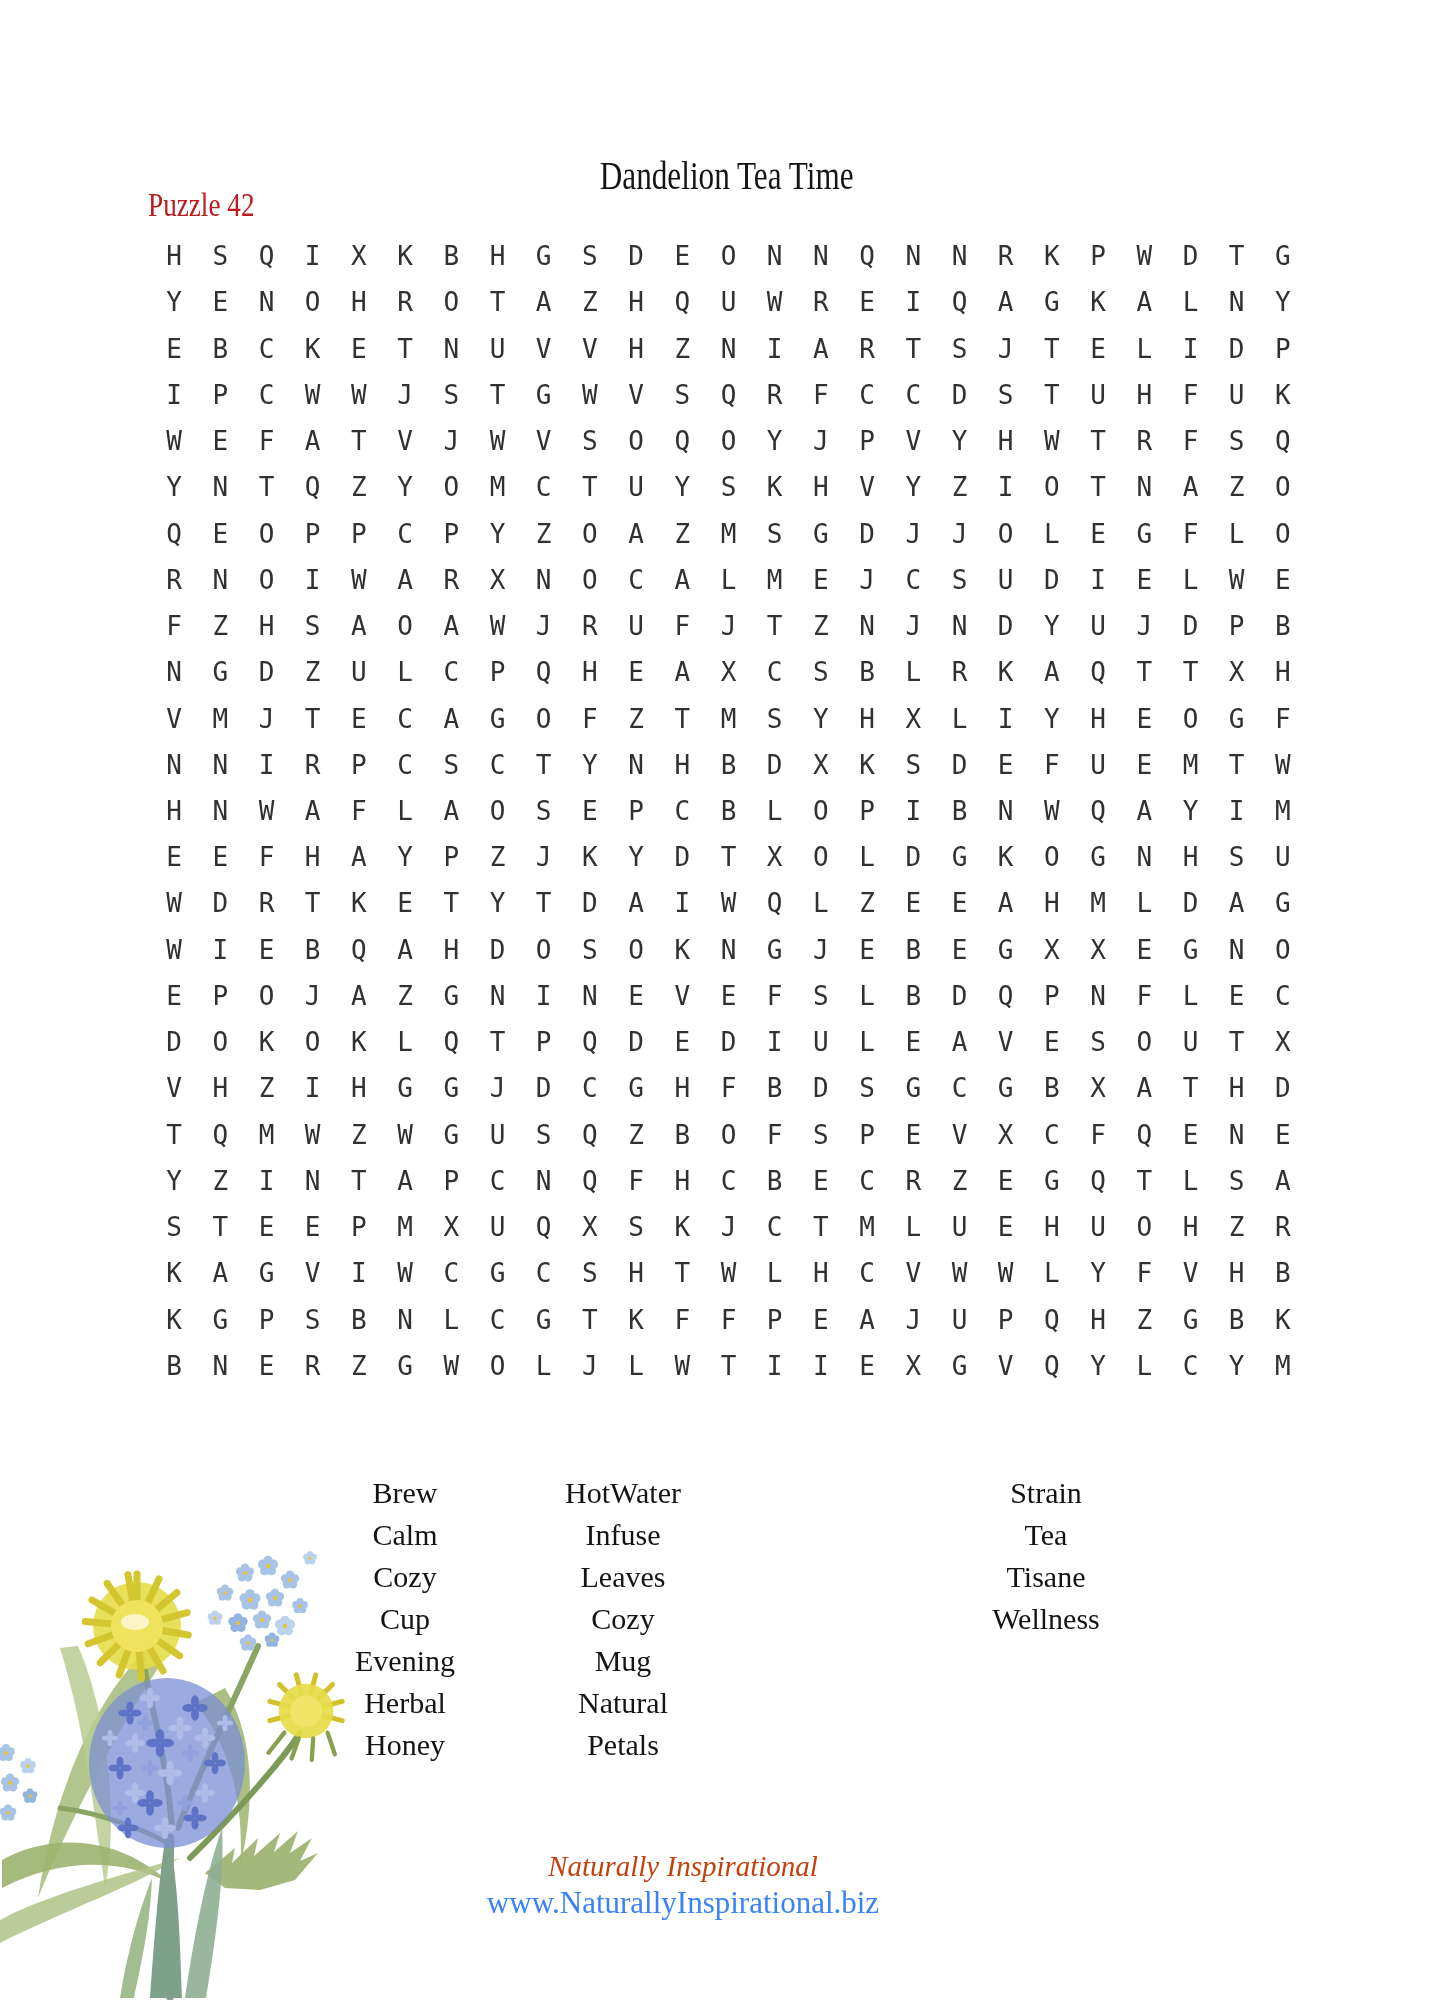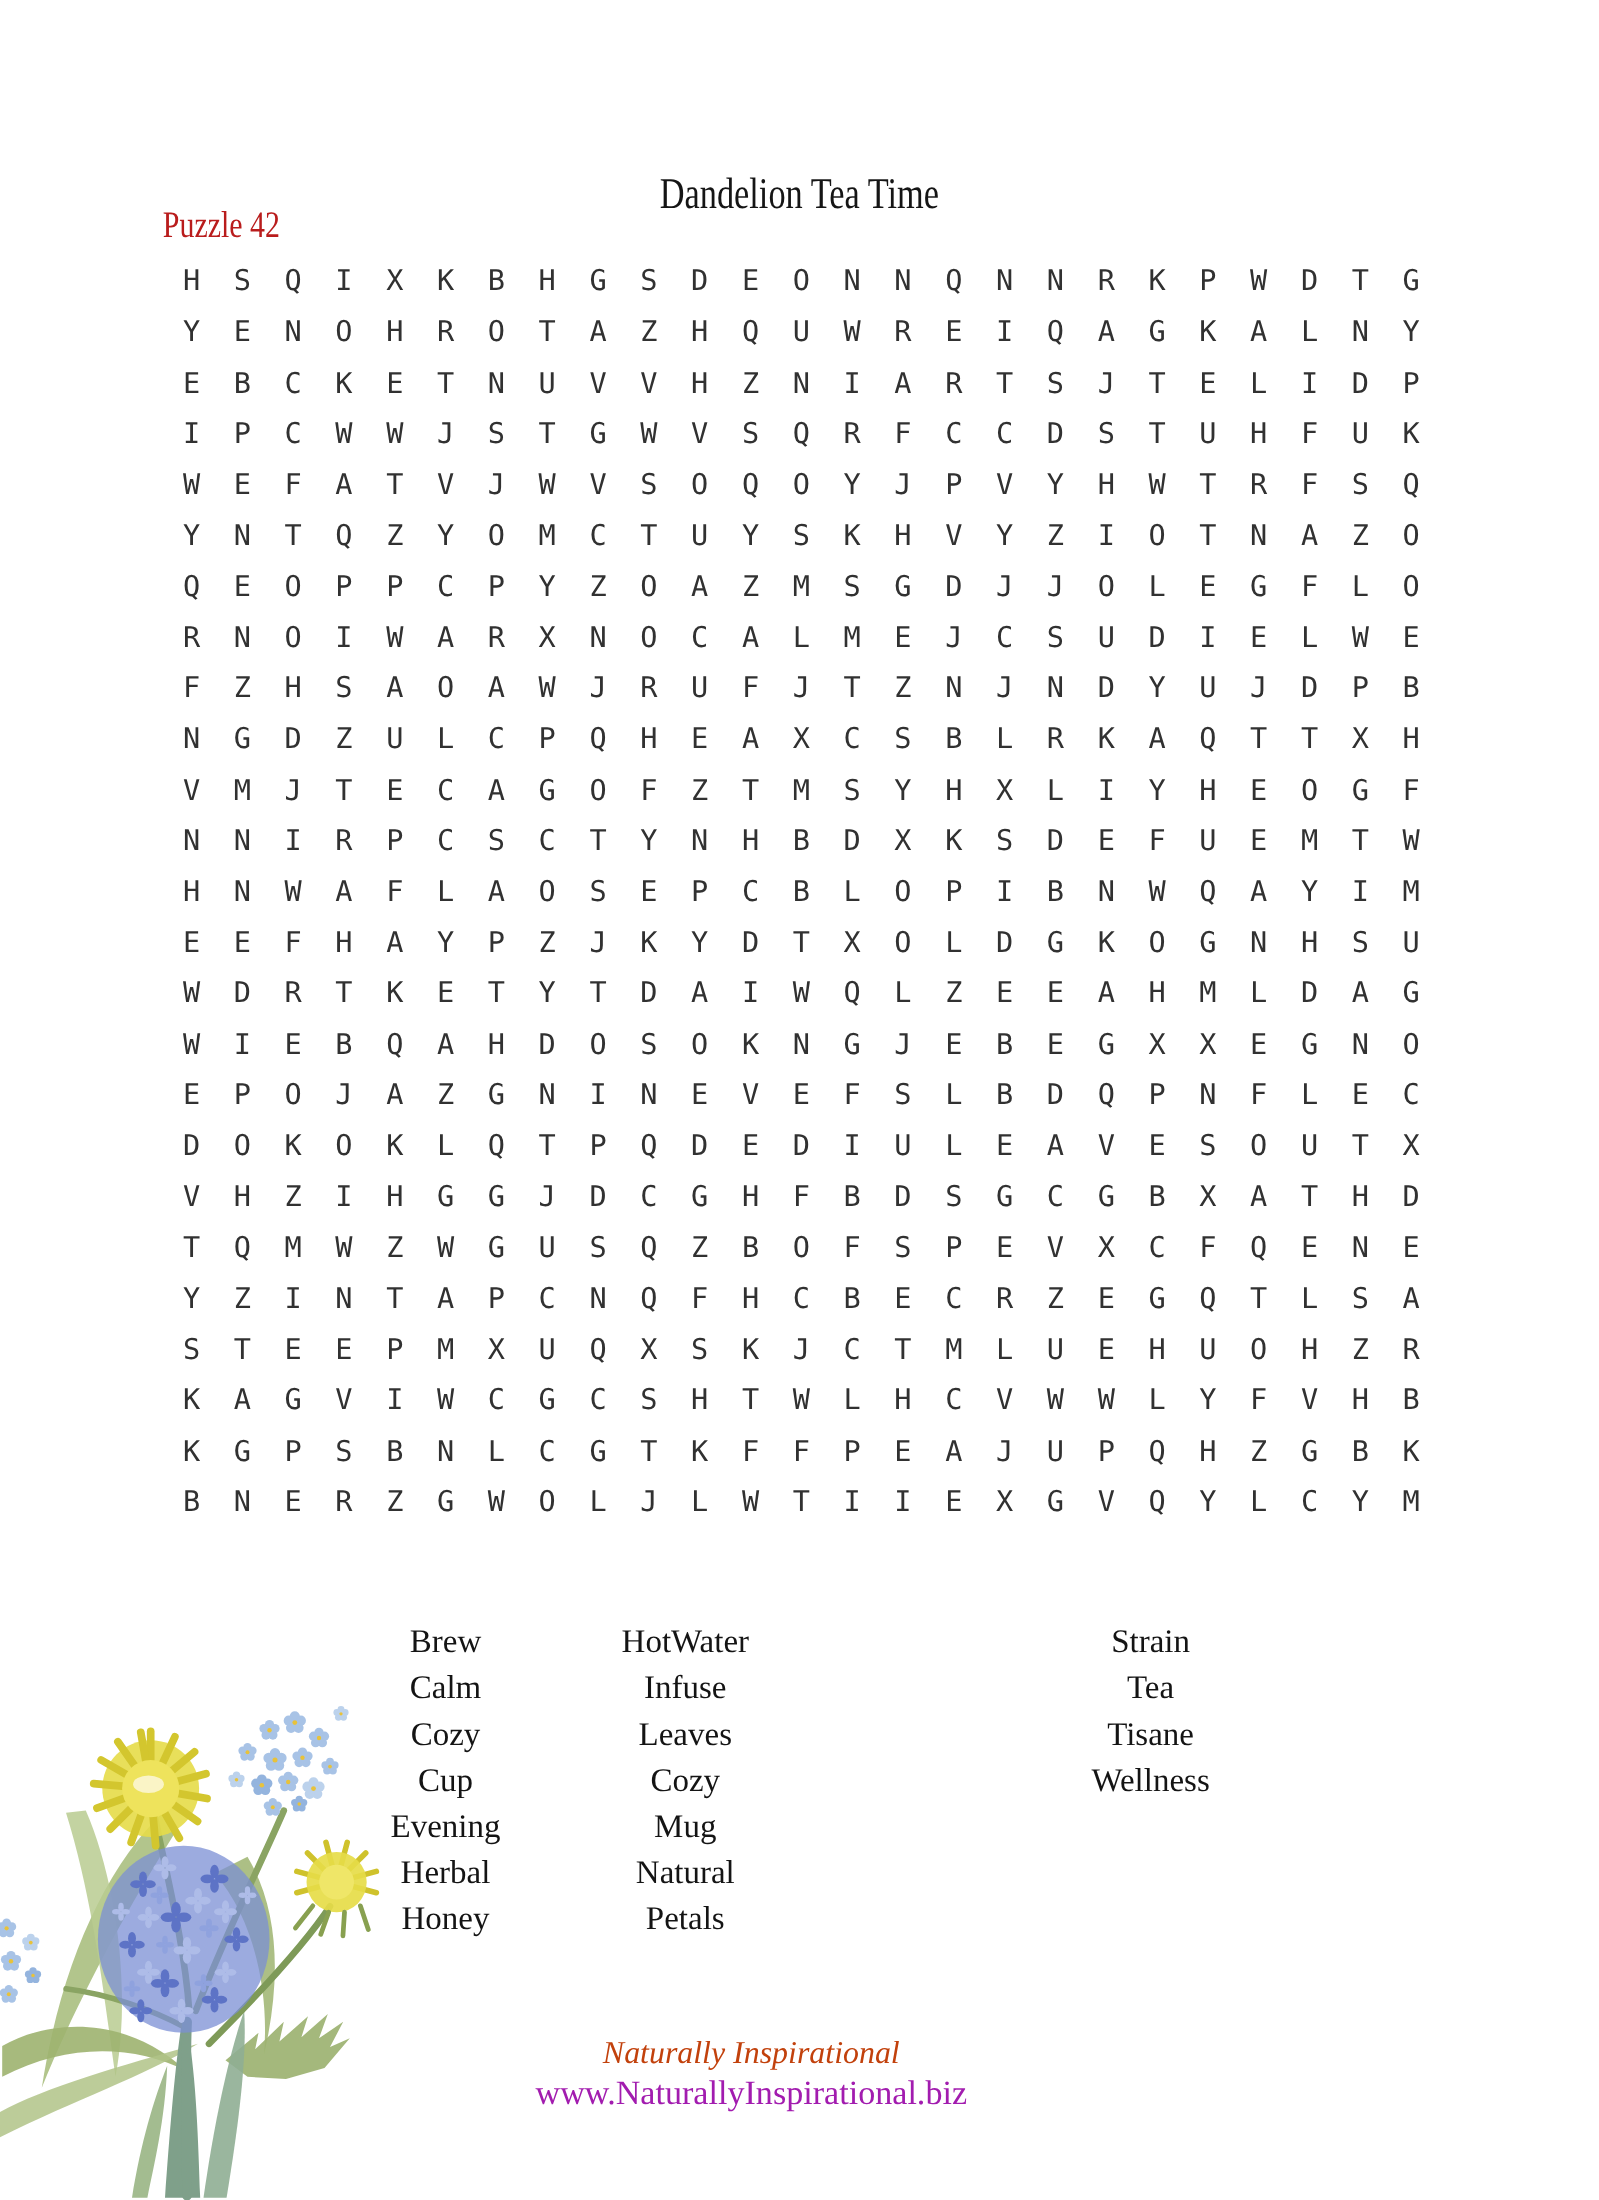--- a/index.html
+++ b/index.html
@@ -89,21 +89,21 @@
   .footer .brand{
     font-style:italic;
     font-size:29px;
     line-height:36px;
     color:#c2410c;
   }
   .footer .website{
     font-style:normal;
     font-size:31px;
     line-height:38px;
-    color:#a21caf;
+    color:#3b82f6;
   }
   .flower{
     position:absolute;
     left:0;
     top:1528px;
     width:362px;
     height:472px;
   }
 </style>
 </head>

